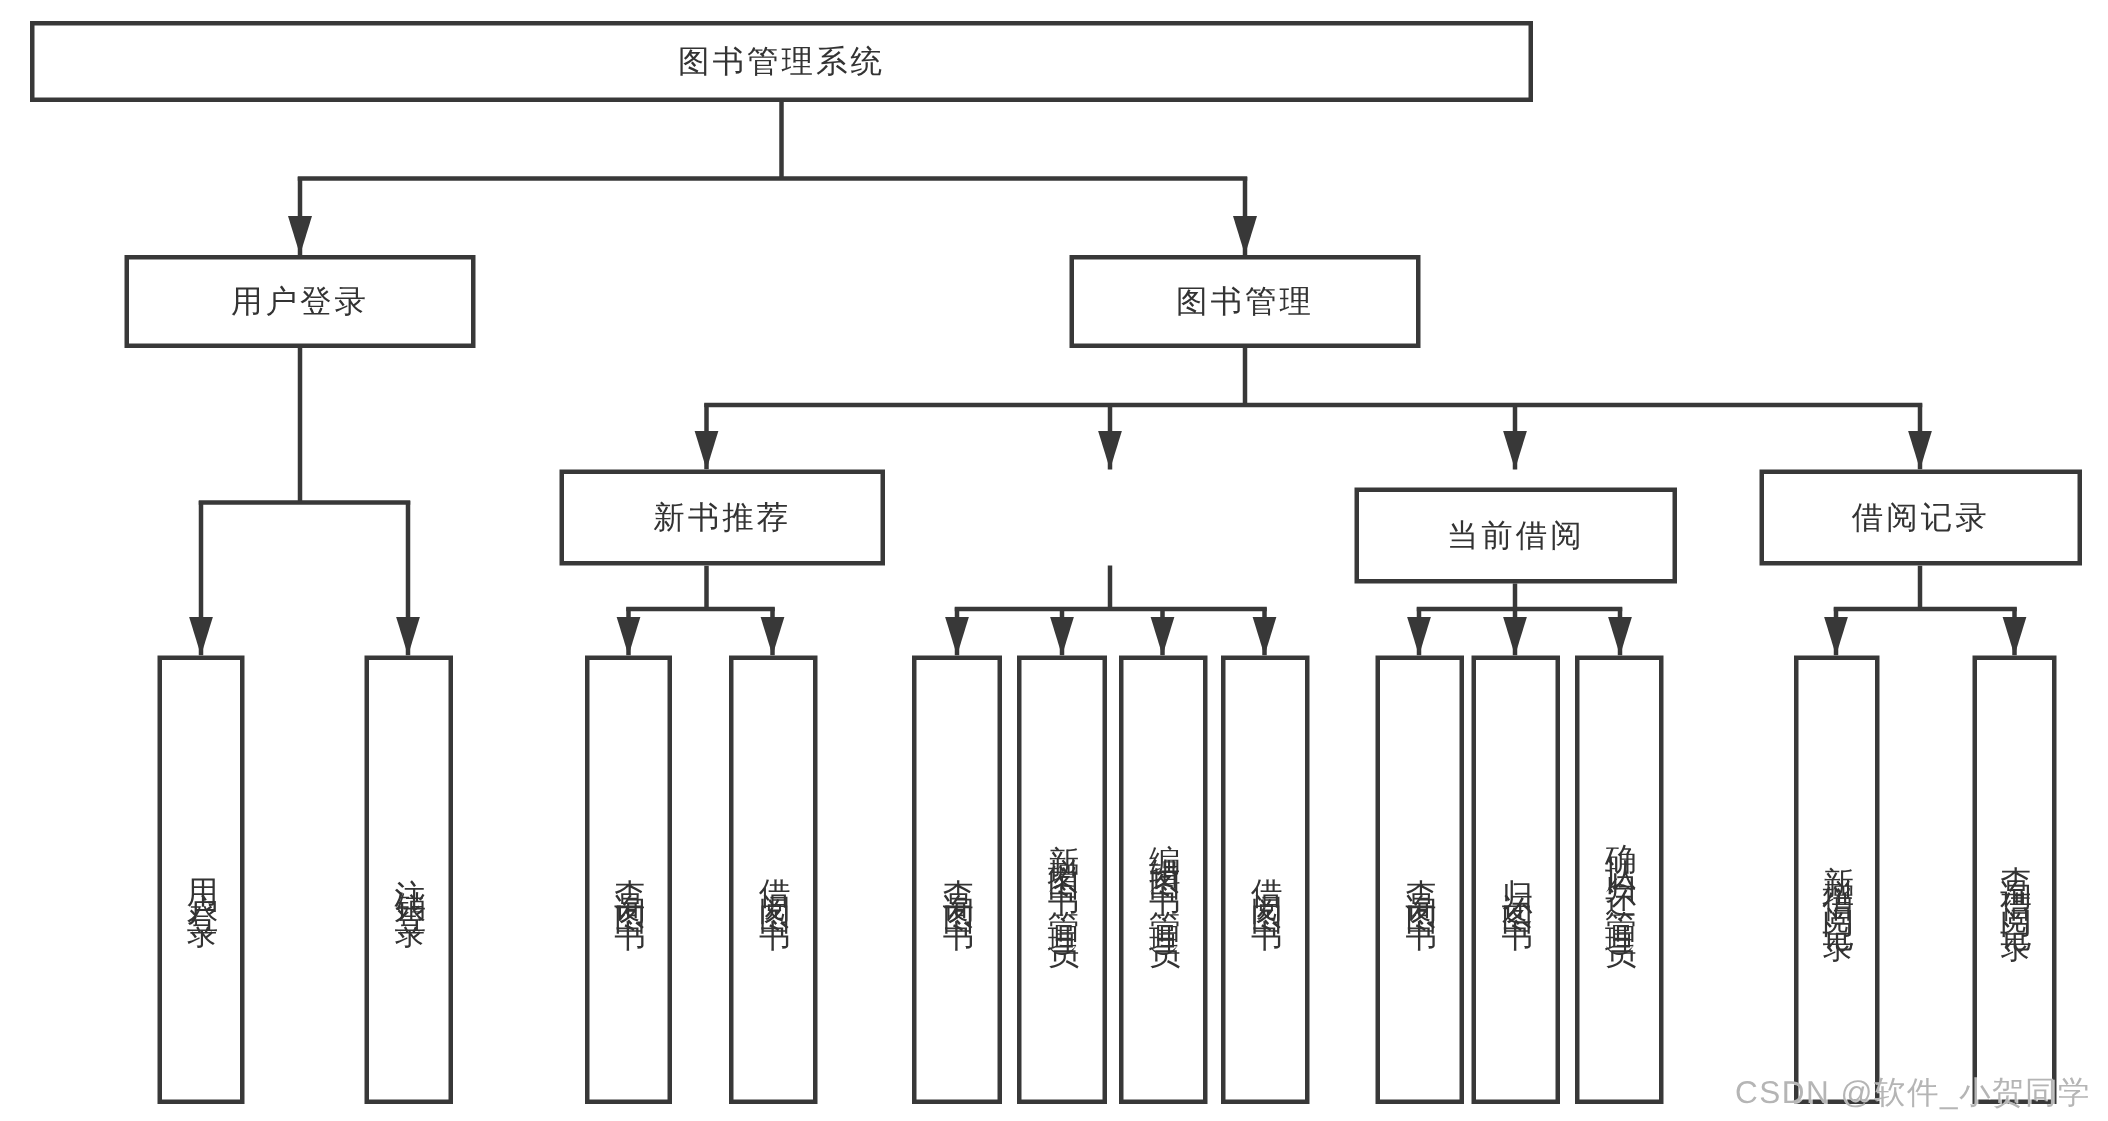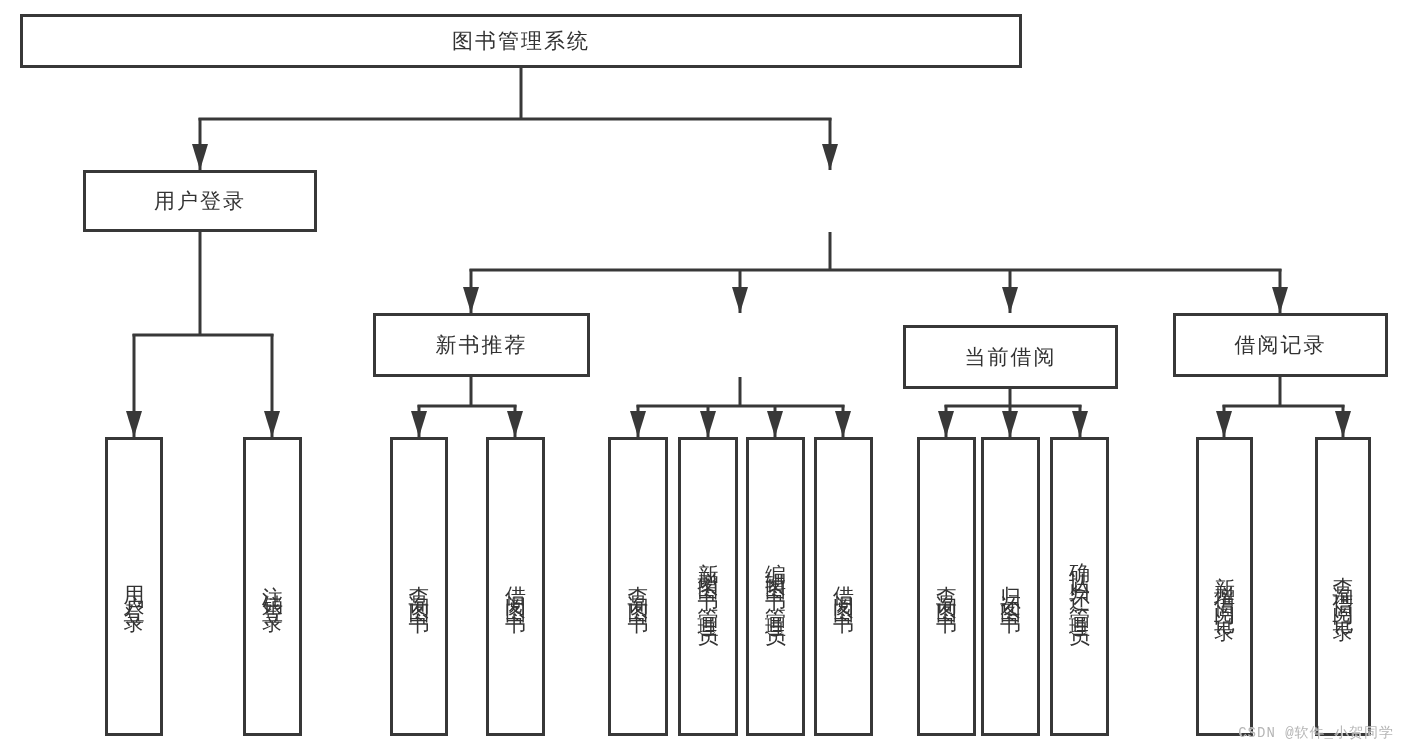--- a/index.html
+++ b/index.html
@@ -33,27 +33,26 @@
     font-size:21px;letter-spacing:2px;white-space:nowrap;
   }
   .box.v span{
     writing-mode:vertical-rl;
     font-size:21px;letter-spacing:9px;
     white-space:nowrap;
   }
   #watermark{
     position:absolute;
     right:11px;bottom:5px;
-    font-size:14px;
+    font-size:21px;
     color:var(--watermark);
     letter-spacing:1px;
     z-index:5;
     pointer-events:none;
     text-shadow:1px 1px 0 rgba(255,255,255,0.7);
-    font-family:Liberation Mono, monospace;
   }
 </style>
 </head>
 <body>
 
 <div id="stage">
 
   <svg id="connectors" viewBox="0 0 1405 747" xmlns="http://www.w3.org/2000/svg">
     <defs>
       <marker id="arrow" markerUnits="userSpaceOnUse" markerWidth="28" markerHeight="18" refX="26" refY="8" orient="auto">
@@ -116,20 +115,23 @@
     </g>
   </svg>
 
   <div class="box h" style="left:20px;top:14px;width:1002px;height:54px">
     <span>图书管理系统</span>
   </div>
 
   <div class="box h" style="left:83px;top:170px;width:234px;height:62px">
     <span>用户登录</span>
   </div>
+  <div class="box h" style="left:713px;top:170px;width:234px;height:62px">
+    <span>图书管理</span>
+  </div>
 
   <div class="box h" style="left:373px;top:313px;width:217px;height:64px">
     <span>新书推荐</span>
   </div>
   <div class="box h" style="left:903px;top:325px;width:215px;height:64px">
     <span>当前借阅</span>
   </div>
   <div class="box h" style="left:1173px;top:313px;width:215px;height:64px">
     <span>借阅记录</span>
   </div>

